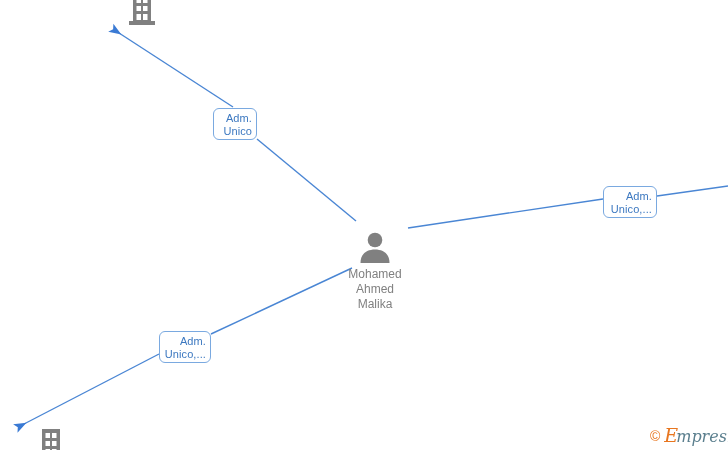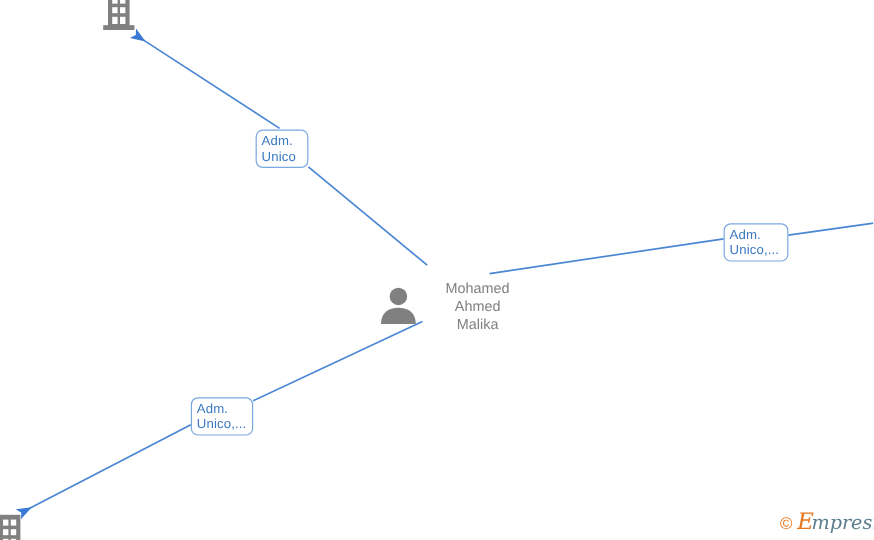--- a/index.html
+++ b/index.html
@@ -20,24 +20,23 @@
   #edge-layer {
     position: absolute;
     left: 0;
     top: 0;
     width: 728px;
     height: 450px;
   }
   .node {
     position: absolute;
     display: flex;
-    flex-direction: row;
+    flex-direction: column;
     align-items: center;
     width: 120px;
-    gap: 12px;
   }
   .node-icon {
     display: block;
     line-height: 0;
   }
   .node-label {
     margin-top: 3px;
     font-size: 12px;
     line-height: 15px;
     color: #808080;
@@ -47,21 +46,21 @@
   }
   .edge-label {
     position: absolute;
     box-sizing: border-box;
     border: 1px solid #7aa9e0;
     border-radius: 6px;
     background: #ffffff;
     color: #3c78c0;
     font-size: 11px;
     line-height: 13px;
-    text-align: left;
+    text-align: right;
     padding: 3px 4px 4px 4px;
     white-space: pre-line;
     letter-spacing: 0.1px;
   }
   #watermark {
     position: absolute;
     display: flex;
     align-items: center;
     gap: 4px;
     font-size: 15px;

